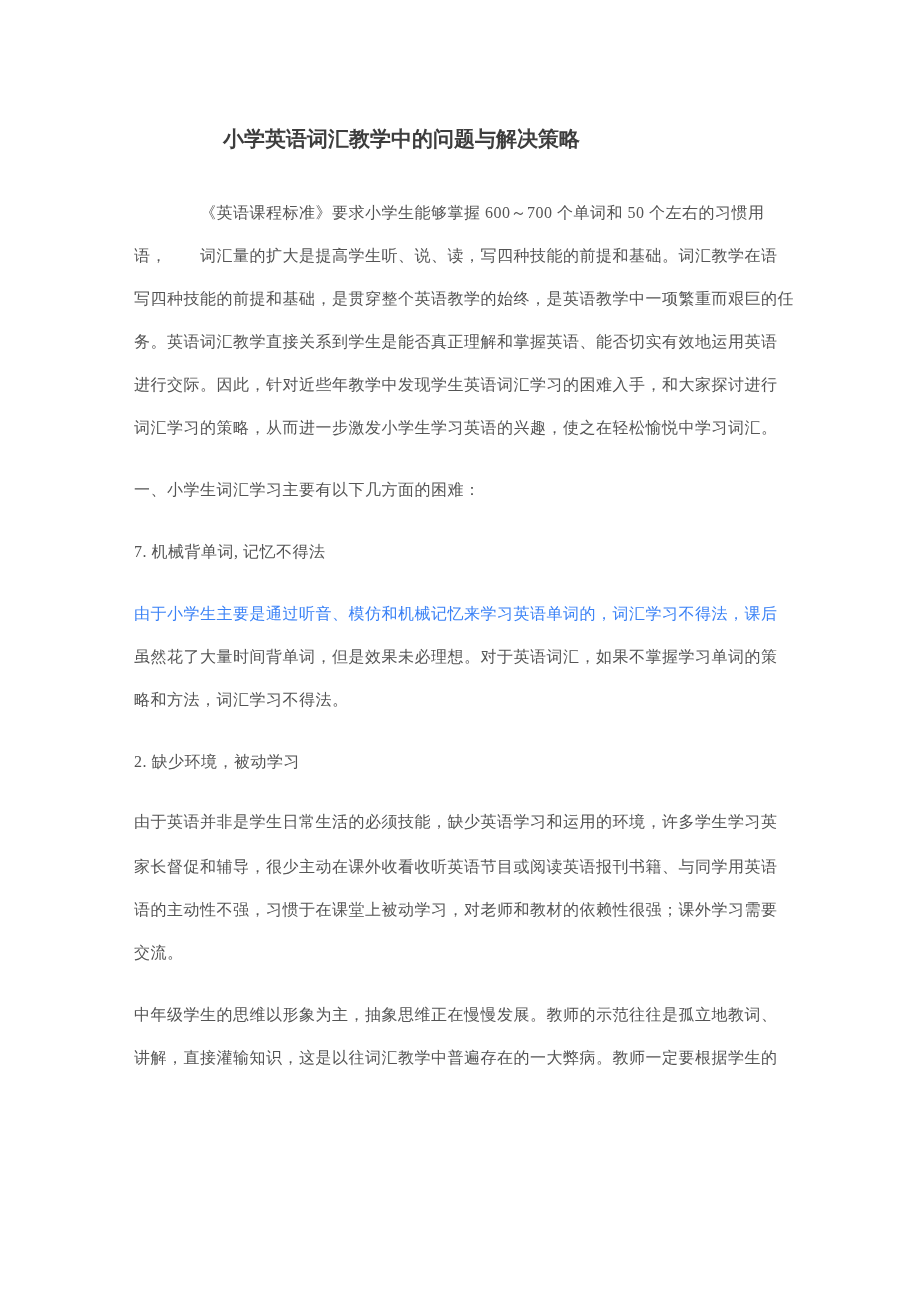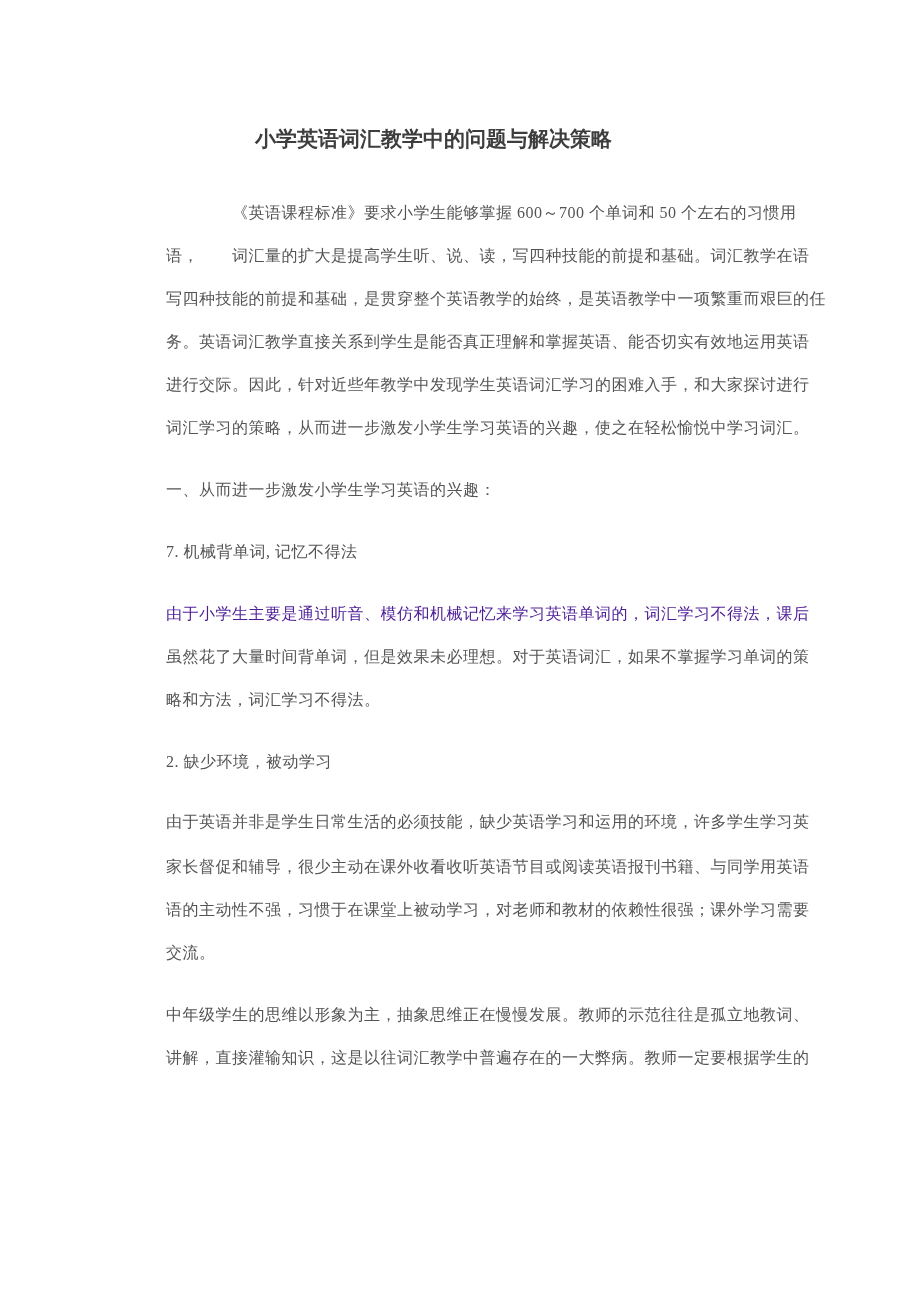--- a/index.html
+++ b/index.html
@@ -11,21 +11,20 @@
     height: 1302px;
     background: #ffffff;
     overflow: hidden;
     font-family: "Liberation Serif", serif;
   }
   .page {
     box-sizing: border-box;
     width: 740px;
     height: 1302px;
     padding: 124px 120px 0 134px;
-    margin-left: 32px;
   }
   .doc-title {
     margin: 0 0 37px 0;
     padding-left: 89px;
     font-family: "Liberation Sans", sans-serif;
     font-weight: bold;
     font-size: 21px;
     line-height: 30px;
     letter-spacing: 0px;
     color: #3d3d3d;
@@ -51,27 +50,27 @@
   <div id="doc-body">
       <div class="block">
         <div class="line" style="color: rgb(84, 84, 84);">　　　　《英语课程标准》要求小学生能够掌握 600～700 个单词和 50 个左右的习惯用</div>
         <div class="line" style="color: rgb(84, 84, 84);">语，　　词汇量的扩大是提高学生听、说、读，写四种技能的前提和基础。词汇教学在语</div>
         <div class="line" style="color: rgb(84, 84, 84);">写四种技能的前提和基础，是贯穿整个英语教学的始终，是英语教学中一项繁重而艰巨的任</div>
         <div class="line" style="color: rgb(84, 84, 84);">务。英语词汇教学直接关系到学生是能否真正理解和掌握英语、能否切实有效地运用英语</div>
         <div class="line" style="color: rgb(84, 84, 84);">进行交际。因此，针对近些年教学中发现学生英语词汇学习的困难入手，和大家探讨进行</div>
         <div class="line" style="color: rgb(84, 84, 84);">词汇学习的策略，从而进一步激发小学生学习英语的兴趣，使之在轻松愉悦中学习词汇。</div>
       </div>
       <div class="block">
-        <div class="line" style="color: rgb(84, 84, 84);">一、从而进一步激发小学生学习英语的兴趣：</div>
+        <div class="line" style="color: rgb(84, 84, 84);">一、小学生词汇学习主要有以下几方面的困难：</div>
       </div>
       <div class="block">
         <div class="line" style="color: rgb(84, 84, 84);">7. 机械背单词, 记忆不得法</div>
       </div>
       <div class="block">
-        <div class="line" style="color: #4c1d95;">由于小学生主要是通过听音、模仿和机械记忆来学习英语单词的，词汇学习不得法，课后</div>
+        <div class="line" style="color: #3b82f6;">由于小学生主要是通过听音、模仿和机械记忆来学习英语单词的，词汇学习不得法，课后</div>
         <div class="line" style="color: rgb(84, 84, 84);">虽然花了大量时间背单词，但是效果未必理想。对于英语词汇，如果不掌握学习单词的策</div>
         <div class="line" style="color: rgb(84, 84, 84);">略和方法，词汇学习不得法。</div>
       </div>
       <div class="block">
         <div class="line" style="color: rgb(84, 84, 84);">2. 缺少环境，被动学习</div>
       </div>
       <div class="block">
         <div class="line" style="color: rgb(84, 84, 84); font-family: Liberation Mono, monospace;">由于英语并非是学生日常生活的必须技能，缺少英语学习和运用的环境，许多学生学习英</div>
         <div class="line" style="color: rgb(84, 84, 84);">家长督促和辅导，很少主动在课外收看收听英语节目或阅读英语报刊书籍、与同学用英语</div>
         <div class="line" style="color: rgb(84, 84, 84);">语的主动性不强，习惯于在课堂上被动学习，对老师和教材的依赖性很强；课外学习需要</div>

